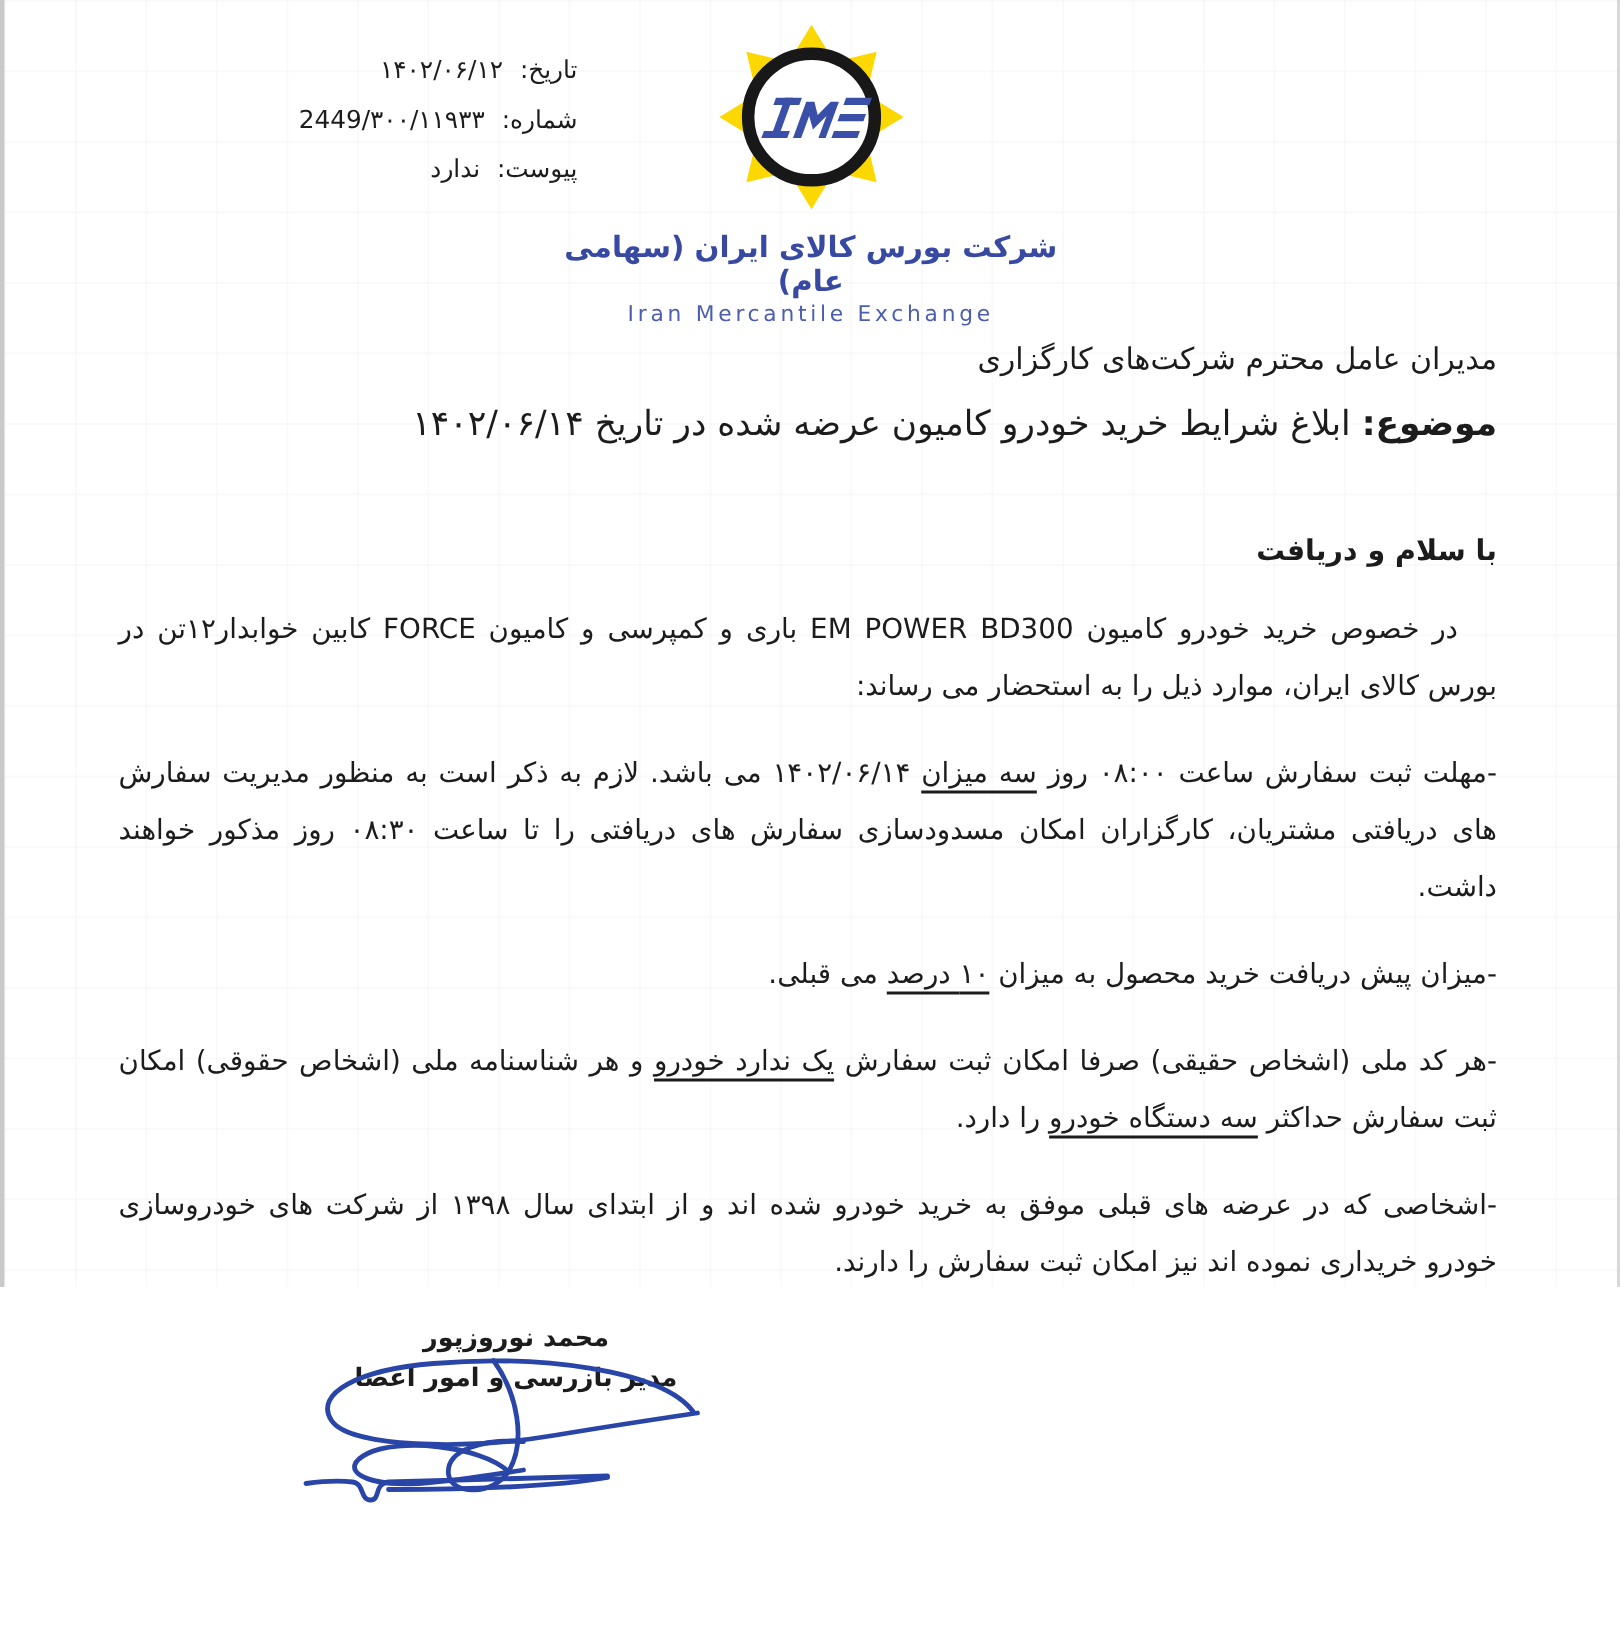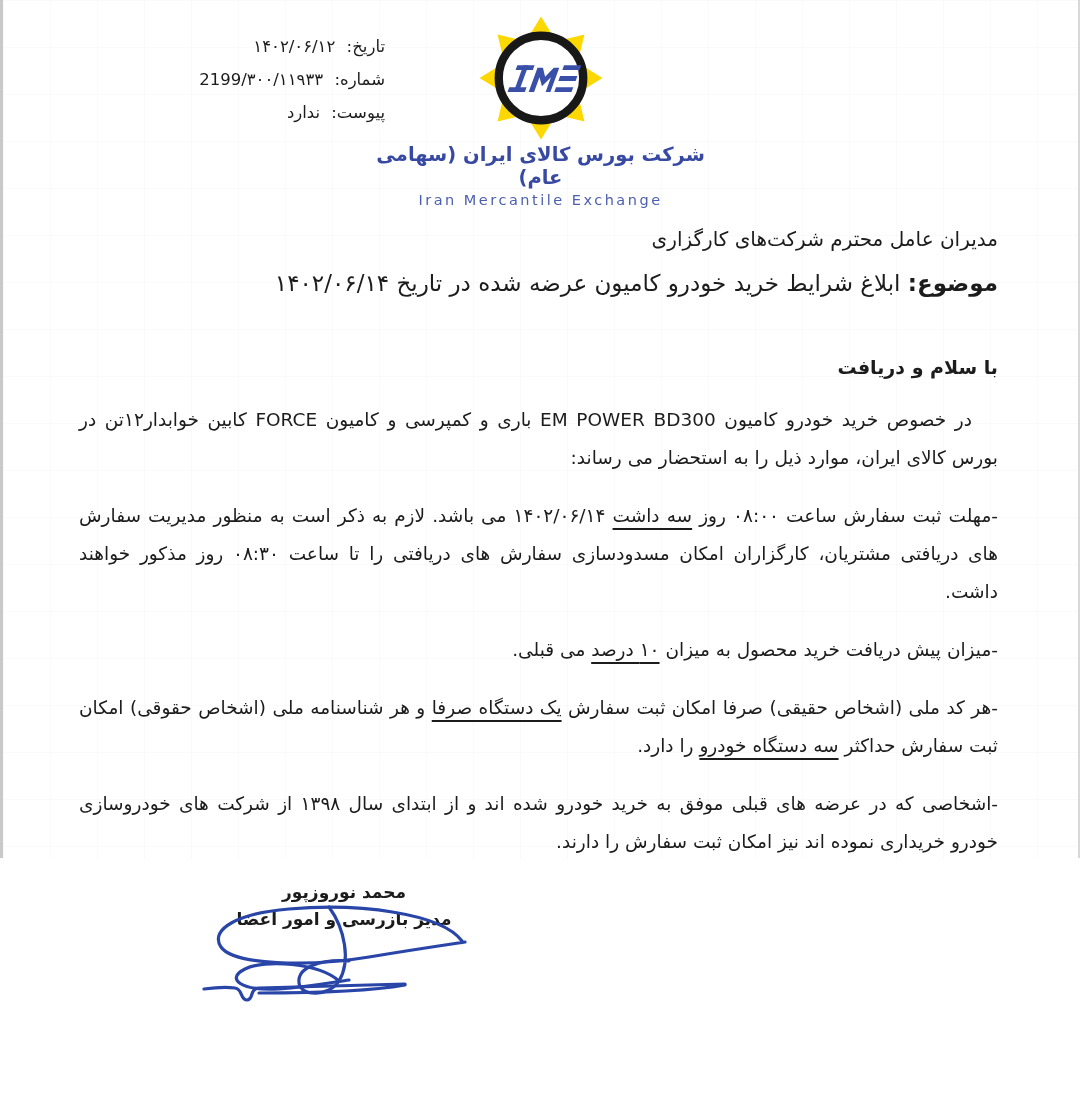--- a/index.html
+++ b/index.html
@@ -24,21 +24,21 @@
   }
   .meta-row{white-space:nowrap;}
   .meta-label{font-weight:400;}
   .meta-value{margin-right:6px;}
   .logo{
     position:absolute;top:14px;left:50%;transform:translateX(-50%);
     width:360px;text-align:center;
   }
   .logo svg.mark{display:block;margin:0 auto;}
   .logo-fa{
-    direction:rtl;font-weight:700;font-size:19.5px;color:#3749a2;margin-top:1px;
+    direction:rtl;font-weight:700;font-size:19.5px;color:#3749a2;margin-top:11px;
   }
   .logo-en{
     font-size:14.5px;color:#4c5fae;letter-spacing:2.5px;margin-top:3px;font-weight:500;
   }
   
   .content{
     direction:rtl;margin:0 80px 0 76px;text-align:right;
   }
   .besmellah{
     text-align:center;font-weight:700;font-size:17.5px;margin-top:26px;line-height:26px;
@@ -81,21 +81,21 @@
 
   <div class="header">
 
     <div class="meta">
       <div class="meta-row">
         <span class="meta-label">تاریخ:</span>
         <span class="meta-value">۱۴۰۲/۰۶/۱۲</span>
       </div>
       <div class="meta-row">
         <span class="meta-label">شماره:</span>
-        <span class="meta-value">2199/۳۰۰/۱۱۹۳۳</span>
+        <span class="meta-value">2449/۳۰۰/۱۱۹۳۳</span>
       </div>
       <div class="meta-row">
         <span class="meta-label">پیوست:</span>
         <span class="meta-value">ندارد</span>
       </div>
     </div>
 
     <div class="logo">
       <svg class="mark" width="128" height="128" viewBox="0 0 200 200" aria-hidden="true">
 
@@ -125,23 +125,23 @@
 
     <div class="subject">
       <span class="lbl">موضوع:</span>
       <span>ابلاغ شرایط خرید خودرو کامیون عرضه شده در تاریخ ۱۴۰۲/۰۶/۱۴</span>
     </div>
 
     <div class="salutation">با سلام و دریافت</div>
 
     <div class="paragraphs">
         <div class="para indent"><span>در خصوص خرید خودرو کامیون EM POWER BD300 باری و کمپرسی و کامیون FORCE کابین خوابدار۱۲تن در بورس کالای ایران، موارد ذیل را به استحضار می رساند:</span></div>
-        <div class="para"><span>-مهلت ثبت سفارش ساعت ۰۸:۰۰ روز </span><span class="ul">سه داشت</span><span> ۱۴۰۲/۰۶/۱۴ می باشد. لازم به ذکر است به منظور مدیریت سفارش های دریافتی مشتریان، کارگزاران امکان مسدودسازی سفارش های دریافتی را تا ساعت ۰۸:۳۰ روز مذکور خواهند داشت.</span></div>
+        <div class="para"><span>-مهلت ثبت سفارش ساعت ۰۸:۰۰ روز </span><span class="ul">سه میزان</span><span> ۱۴۰۲/۰۶/۱۴ می باشد. لازم به ذکر است به منظور مدیریت سفارش های دریافتی مشتریان، کارگزاران امکان مسدودسازی سفارش های دریافتی را تا ساعت ۰۸:۳۰ روز مذکور خواهند داشت.</span></div>
         <div class="para"><span>-میزان پیش دریافت خرید محصول به میزان </span><span class="ul">۱۰ درصد</span><span> می قبلی.</span></div>
-        <div class="para"><span>-هر کد ملی (اشخاص حقیقی) صرفا امکان ثبت سفارش </span><span class="ul">یک دستگاه صرفا</span><span> و هر شناسنامه ملی (اشخاص حقوقی) امکان ثبت سفارش حداکثر </span><span class="ul">سه دستگاه خودرو</span><span> را دارد.</span></div>
+        <div class="para"><span>-هر کد ملی (اشخاص حقیقی) صرفا امکان ثبت سفارش </span><span class="ul">یک ندارد خودرو</span><span> و هر شناسنامه ملی (اشخاص حقوقی) امکان ثبت سفارش حداکثر </span><span class="ul">سه دستگاه خودرو</span><span> را دارد.</span></div>
         <div class="para"><span>-اشخاصی که در عرضه های قبلی موفق به خرید خودرو شده اند و از ابتدای سال ۱۳۹۸ از شرکت های خودروسازی خودرو خریداری نموده اند نیز امکان ثبت سفارش را دارند.</span></div>
       </div>
 
     <div class="sig-block">
       <div class="sig-name">محمد نوروزپور</div>
       <div class="sig-title">مدیر بازرسی و امور اعضا</div>
       <svg class="sig-scribble" width="310" height="120" viewBox="0 0 310 120" aria-hidden="true">
         <g fill="none" stroke="#2945a8" stroke-width="3.2" stroke-linecap="round">
 
           <path d="M283 40 C 262 12, 180 2, 110 8 C 60 12, 30 28, 42 46 C 54 64, 130 66, 190 56 C 232 49, 266 44, 286 41"></path>

